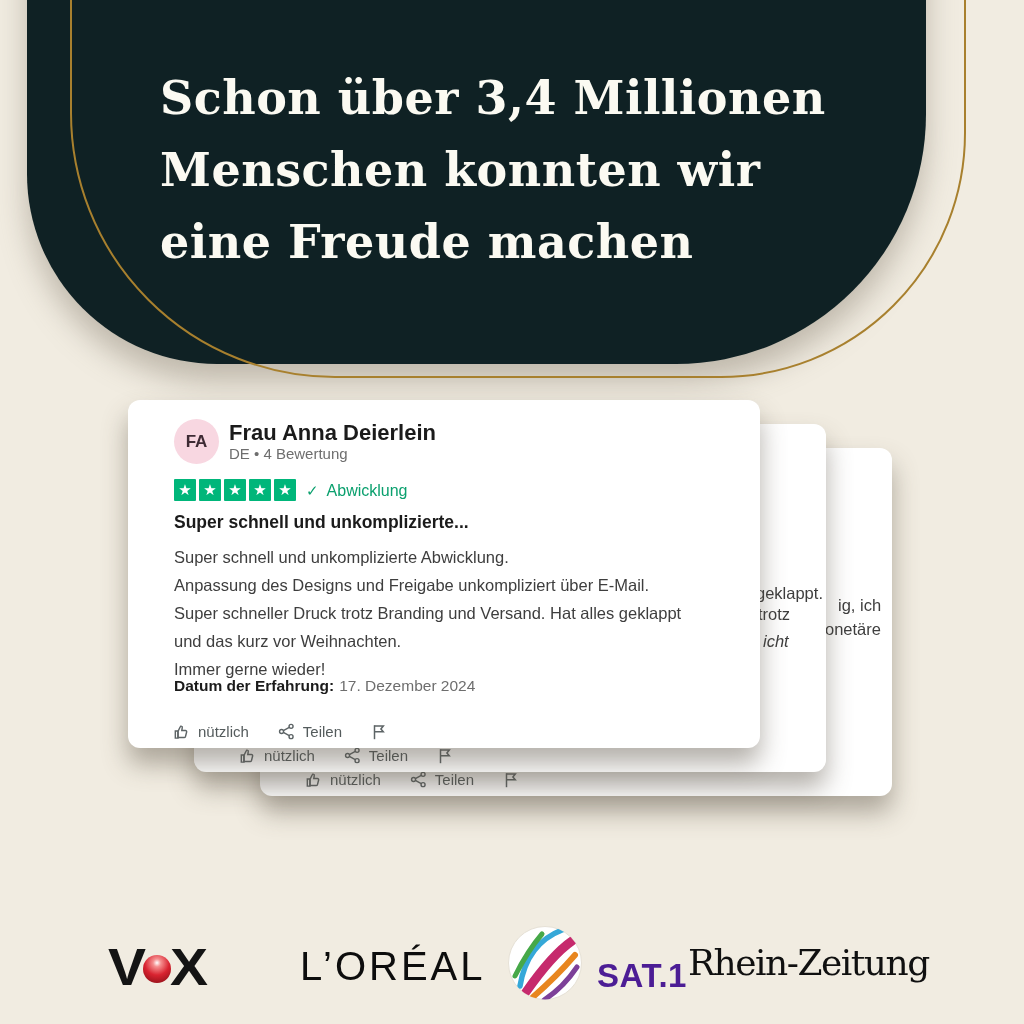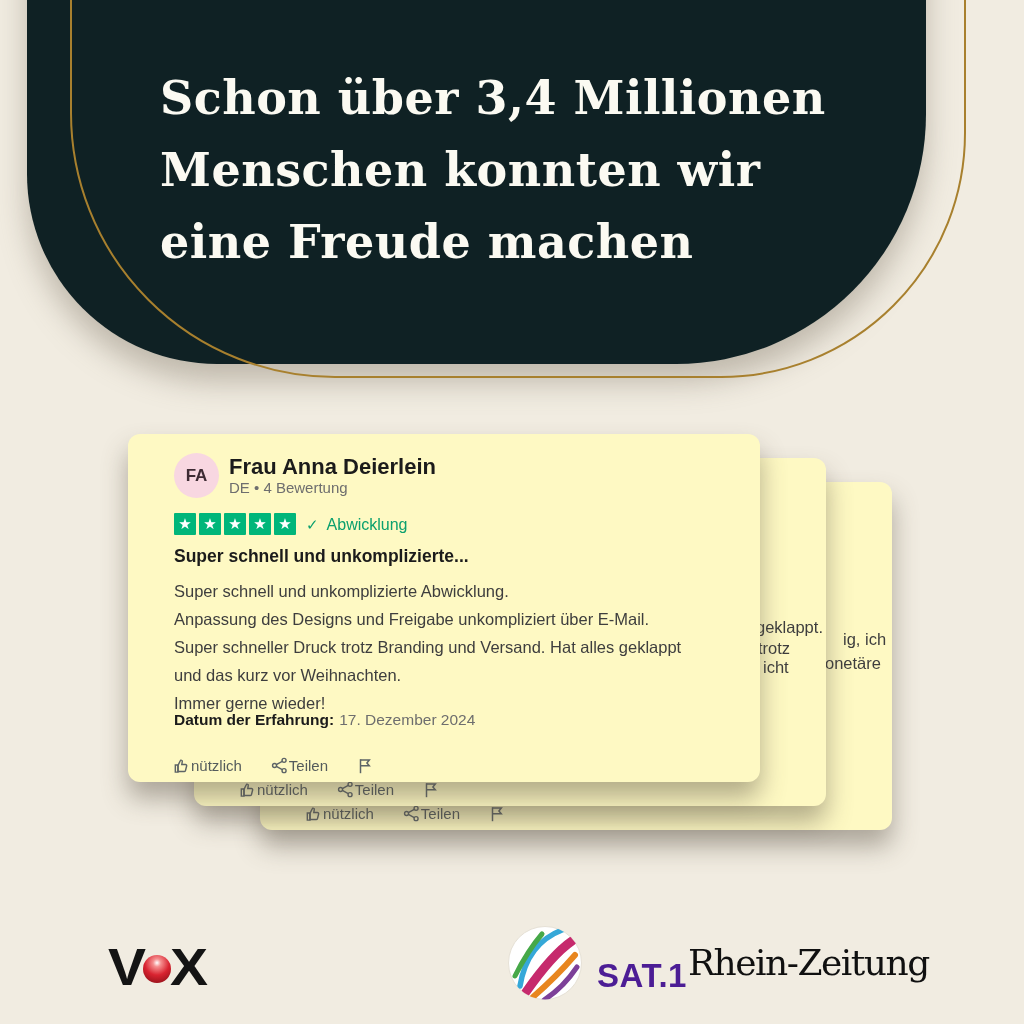--- a/index.html
+++ b/index.html
@@ -27,24 +27,23 @@
   }
   .headline {
     position:absolute; left:160px; top:62px; width:680px;
     font-family:"DejaVu Serif","Liberation Serif",serif;
     font-weight:700; font-size:46px; line-height:72px; letter-spacing:.5px;
     color:#fbfaf2; white-space:pre-line; z-index:4;
   }
 
   
   .review-card {
-    position:absolute; width:632px; height:348px; background:#fef9c3;
+    position:absolute; width:632px; height:348px; background:#ffffff;
     border-radius:12px;
     box-shadow:0 16px 26px rgba(88,80,66,.45);
-    margin-top:34px;
   }
   .card-front { left:128px; top:400px; z-index:30; }
   .card-mid   { left:194px; top:424px; z-index:20; }
   .card-back  { left:260px; top:448px; z-index:10; }
 
   .avatar {
     position:absolute; left:46px; top:19px; width:45px; height:45px;
     border-radius:50%; background:#f8d7e1; color:#3e2b34;
     font-weight:700; font-size:17px;
     display:flex; align-items:center; justify-content:center;
@@ -69,27 +68,27 @@
     font-size:16.5px; line-height:28px; color:#3e3e3e; white-space:pre-line;
   }
   .date-line { position:absolute; left:46px; top:277px; font-size:15.5px; color:#6e6e6e; }
   .date-line b { color:#1b1b1b; margin-right:5px; }
 
   .card-footer {
     position:absolute; left:44px; top:318px; height:26px;
     display:flex; align-items:center; gap:28px;
     color:#545b5c; font-size:15px;
   }
-  .footer-item { display:flex; align-items:center; cursor:pointer; }
+  .footer-item { display:flex; align-items:center; gap:7px; cursor:pointer; }
   .footer-item svg { display:block; }
 
   .frag { position:absolute; font-size:16.5px; color:#3e3e3e; white-space:nowrap; }
   .cm-f0 { left:556px; top:134px; } .cm-f1 { left:562px; top:160px; }
-  .cm-f2 { left:564px; top:181px; } .cm-f3 { left:569px; top:200px; }
-  .cb-f0 { left:583px; top:148px; } .cb-f1 { left:565px; top:172px; }
+  .cm-f2 { left:564px; top:181px; } .cm-f3 { left:569px; top:208px;font-style:italic; }
+  .cb-f0 { left:566px; top:148px;padding-left:12px; } .cb-f1 { left:565px; top:172px; }
 
   
   .recommended {
     position:absolute; left:50%; top:864px; transform:translateX(-50%);
     font-size:35px; font-weight:400; letter-spacing:1px; color:#2c302f;
     white-space:nowrap;
   }
   .brand { position:absolute; display:flex; align-items:center; }
 
   .brand-vox { left:108px; top:934px; height:66px; }
@@ -238,20 +237,21 @@
     </div>
   </div>
 
 
   <div class="brand brand-vox">
     <span class="vox-letter">V</span>
     <span class="vox-ball"></span>
     <span class="vox-letter">X</span>
   </div>
 
+  <div class="brand brand-loreal">L’ORÉAL</div>
 
   <div class="brand brand-sat1">
     <svg width="78" height="78" viewBox="0 0 78 78">
       <defs>
           <clipPath id="sb">
             <circle cx="39" cy="39" r="36.5"></circle>
           </clipPath>
         </defs>
       <circle cx="39" cy="39" r="36.5" fill="#ffffff" stroke="#e6e1d6" stroke-width="1"></circle>
       <g clip-path="url(#sb)" fill="none" stroke-linecap="round">

